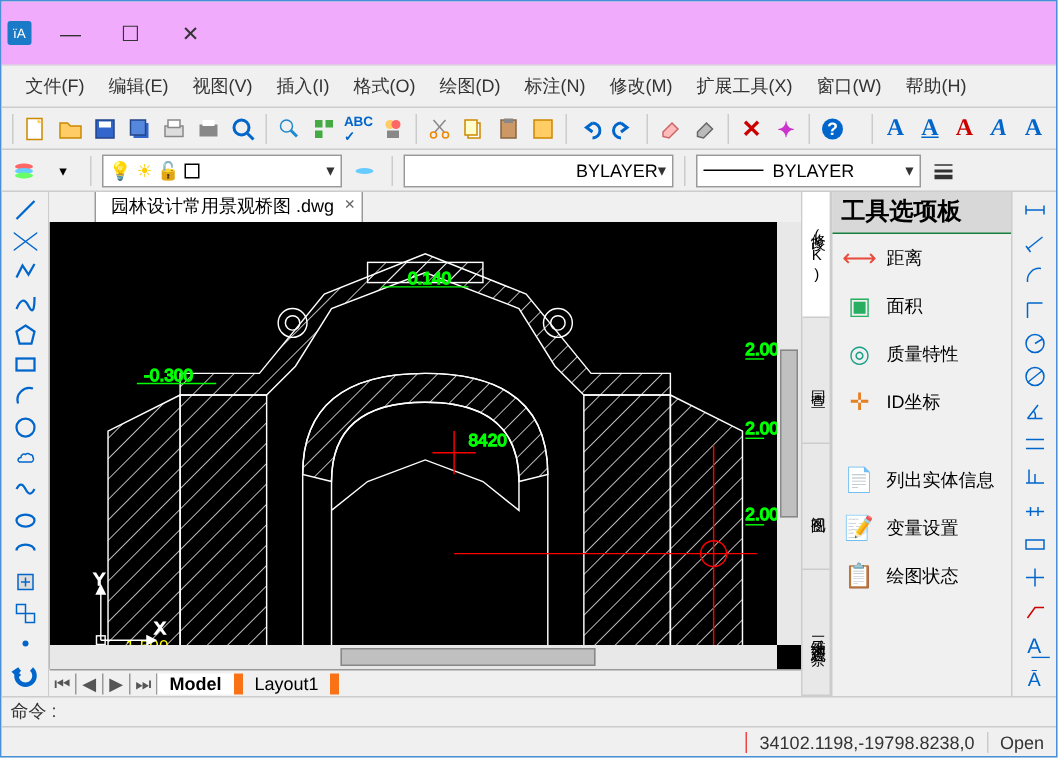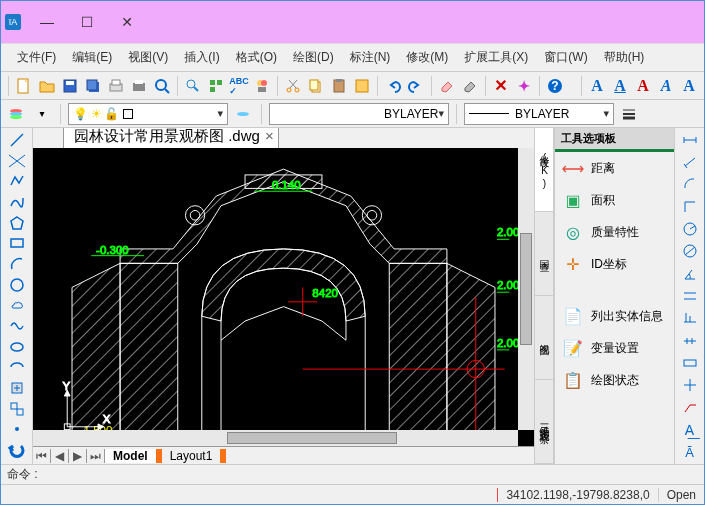--- a/index.html
+++ b/index.html
@@ -16,33 +16,33 @@
 .sep{width:1px;height:20px;background:#ccc;margin:0 3px}
 .txtbtn{font-family:Georgia,serif;font-size:16px;font-weight:bold}
 .propbar{display:flex;align-items:center;padding:2px 4px;background:#f0f0f0;border-bottom:1px solid #ccc;min-height:28px;gap:4px}
 .combo{height:22px;border:1px solid #999;background:#fff;display:flex;align-items:center;padding:0 4px;font-size:11px}
 .combo::after{content:"▾";margin-left:auto;color:#333}
 .workarea{flex:1;display:flex;overflow:hidden}
 .lefttools{width:32px;background:#f0f0f0;border-right:1px solid #ccc;display:flex;flex-direction:column;align-items:center;padding:2px 0;gap:1px;overflow:hidden}
 .lefttools .tbtn{width:24px;height:22px}
 .canvas-area{flex:1;display:flex;flex-direction:column;background:#fff;overflow:hidden}
 .doctab{display:flex;background:#f0f0f0;height:20px;align-items:flex-end}
-.doctab .tab{background:#fff;border:1px solid #999;border-bottom:none;padding:2px 18px 2px 10px;font-size:15px;position:relative;margin-left:30px}
+.doctab .tab{background:#fff;border:1px solid #999;border-bottom:none;padding:2px 18px 2px 10px;font-size:12px;position:relative;margin-left:30px}
 .doctab .tab::after{content:"×";position:absolute;right:4px;top:2px;color:#666}
 .canvas{flex:1;background:#000;position:relative;overflow:hidden}
 .canvas svg{width:100%;height:100%}
 .layout-tabs{height:18px;background:#f0f0f0;display:flex;align-items:center;border-top:1px solid #999;font-size:11px}
 .layout-tabs .nav{width:18px;text-align:center;border-right:1px solid #999;color:#555}
 .layout-tabs .lt{padding:0 8px;border-right:6px solid #f97316}
 .layout-tabs .lt.active{background:#fff;font-weight:bold}
 .vtab-strip{width:20px;background:#e8e8e8;border-left:1px solid #ccc;border-right:1px solid #ccc;display:flex;flex-direction:column}
 .vtab{flex:1;writing-mode:vertical-rl;text-orientation:upright;display:flex;align-items:center;justify-content:center;font-size:10px;border-bottom:1px solid #ccc;padding:4px 0;letter-spacing:2px}
 .vtab.active{background:#fff}
 .palette{width:120px;background:#f0f0f0;border-left:1px solid #ccc;display:flex;flex-direction:column}
-.palette-title{background:#d8d8d8;padding:3px 6px;font-size:11px;font-weight:bold;border-bottom:3px solid #15803d}
+.palette-title{background:#d8d8d8;padding:3px 6px;font-size:16px;font-weight:bold;border-bottom:1px solid #15803d}
 .palette-item{display:flex;align-items:center;padding:4px 6px;gap:6px;min-height:32px}
 .picon{width:24px;height:24px;display:flex;align-items:center;justify-content:center;font-size:16px}
 .righttools{width:30px;background:#f0f0f0;border-left:1px solid #ccc;display:flex;flex-direction:column;align-items:center;padding:2px 0;gap:3px;overflow:hidden}
 .righttools .tbtn{width:24px;height:22px}
 .cmdbar{height:20px;background:#f0f0f0;border-top:1px solid #ccc;display:flex;align-items:center;padding:0 6px;font-size:11px;color:#333}
 .statusbar{height:20px;background:#f0f0f0;border-top:1px solid #ccc;display:flex;align-items:center;font-size:11px;color:#333}
 .statusbar .coords{margin-left:auto;padding:0 8px;border-left:1px solid #ef4444}
 .statusbar .mode{padding:0 8px;border-left:1px solid #ccc}
 .scroll-thumb{position:absolute;background:#c0c0c0;border:1px solid #888}
 </style>

